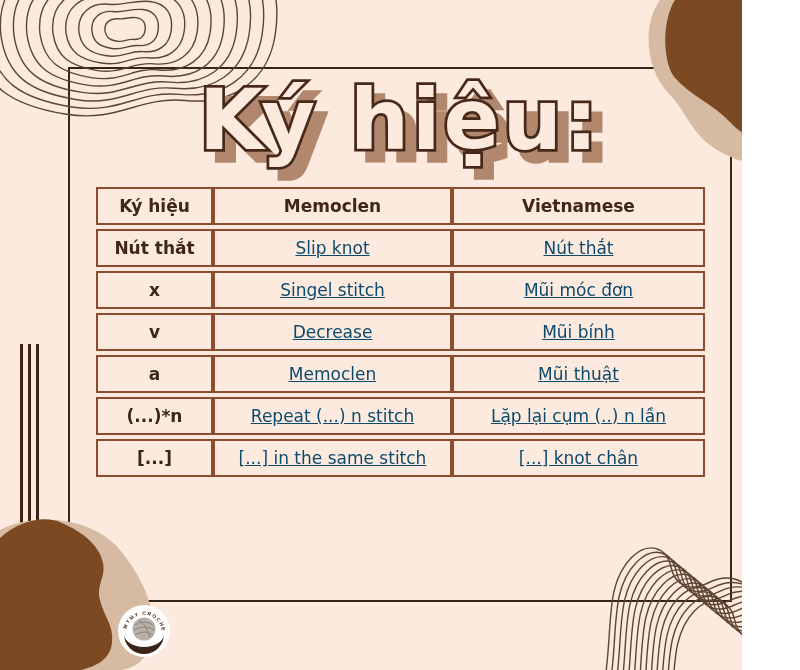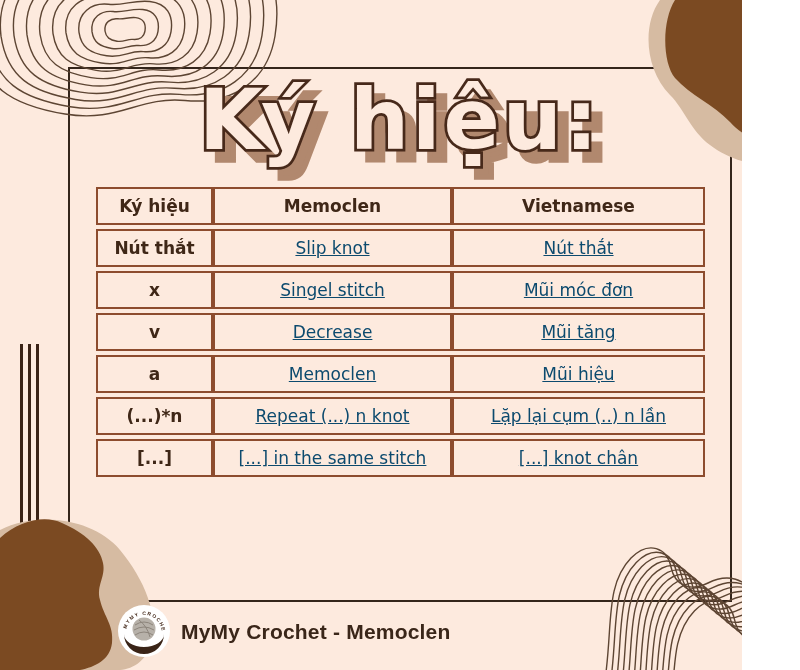--- a/index.html
+++ b/index.html
@@ -130,30 +130,30 @@
         <td class="vi">Nút thắt</td>
       </tr>
       <tr>
         <td class="sym">x</td>
         <td class="en">Singel stitch</td>
         <td class="vi">Mũi móc đơn</td>
       </tr>
       <tr>
         <td class="sym">v</td>
         <td class="en">Decrease</td>
-        <td class="vi">Mũi tăng</td>
+        <td class="vi">Mũi bính</td>
       </tr>
       <tr>
         <td class="sym">a</td>
         <td class="en">Memoclen</td>
-        <td class="vi">Mũi hiệu</td>
+        <td class="vi">Mũi thuật</td>
       </tr>
       <tr>
         <td class="sym">(...)*n</td>
-        <td class="en">Repeat (...) n knot</td>
+        <td class="en">Repeat (...) n stitch</td>
         <td class="vi">Lặp lại cụm (..) n lần</td>
       </tr>
       <tr>
         <td class="sym">[...]</td>
         <td class="en">[...] in the same stitch</td>
         <td class="vi">[...] knot chân</td>
       </tr>
     </tbody>
   </table>
 
@@ -183,15 +183,14 @@
     <path d="M 7 30 a 20 20 0 0 0 40 0 a 20 13 0 0 1 -40 0 z" fill="#3a2417"></path>
     <circle cx="27" cy="25" r="11.5" fill="#b7b1a9"></circle>
     <path d="M 18 21 Q 27 15 36 21 M 17 26 Q 27 20 37 26 M 18 31 Q 27 25 36 31 M 22 16 Q 30 22 33 33" fill="none" stroke="#8d857c" stroke-width="1"></path>
     <defs>
         <path id="lga" d="M 9 29 A 18 18 0 0 1 45 29"></path>
       </defs>
     <text font-size="5" font-family="Liberation Sans, sans-serif" font-weight="bold" fill="#43291a" letter-spacing="1.2">
       <textPath href="#lga" startOffset="4">MYMY CROCHET</textPath>
     </text>
   </svg>
-  <div class="brand">MyMy Crochet - Memoclen</div>
 
 </div>
 
 </body></html>

